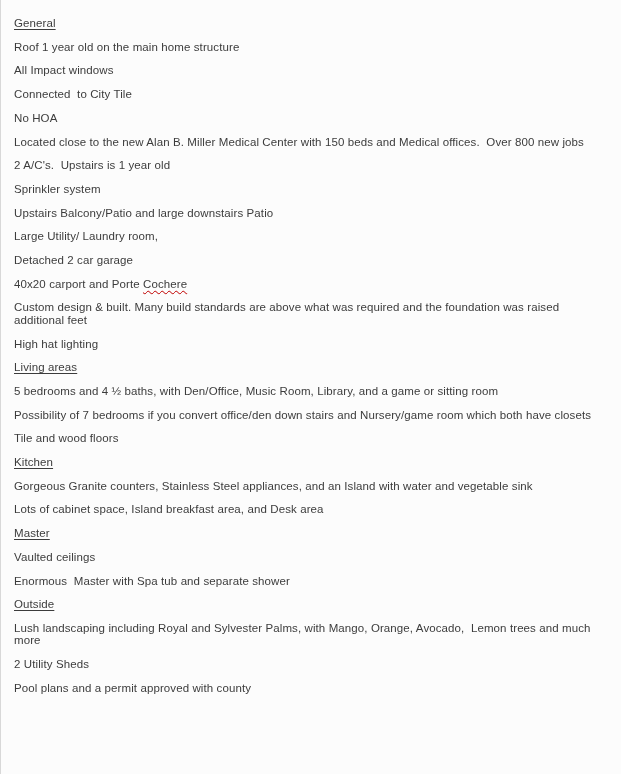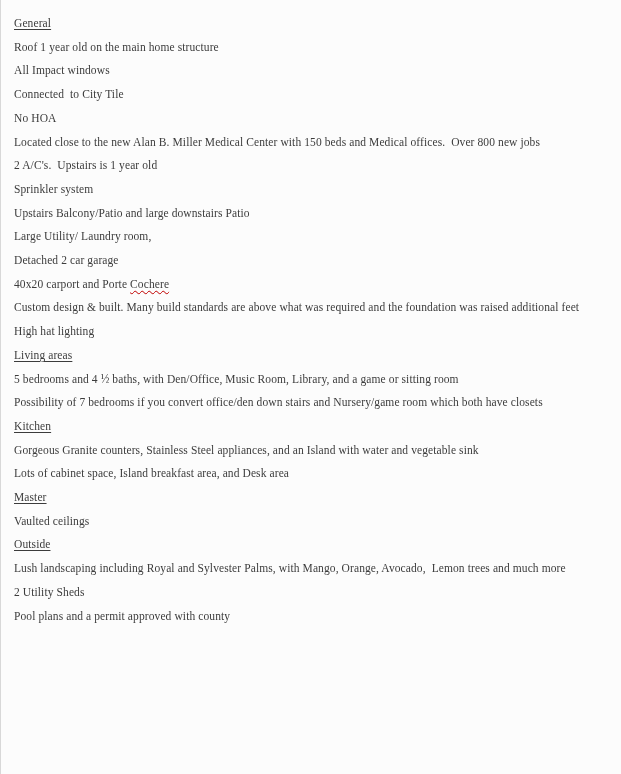--- a/index.html
+++ b/index.html
@@ -18,21 +18,20 @@
     overflow: hidden;
     font-family: "Liberation Sans", sans-serif;
     font-size: 11.5px;
     color: #3c3c3c;
     letter-spacing: 0.1px;
   }
   .doc-line {
     margin: 0 0 11.3px 0;
     line-height: 12.4px;
     white-space: pre-wrap;
-    font-family: Liberation Serif, serif;
   }
   .section-heading {
     text-decoration: underline;
     text-decoration-thickness: 1px;
     text-underline-offset: 2px;
   }
   .seg-spelling {
     text-decoration-line: underline;
     text-decoration-style: wavy;
     text-decoration-color: #c00000;
@@ -63,23 +62,25 @@
       <p class="doc-line"><span>Sprinkler system</span></p>
       <p class="doc-line"><span>Upstairs Balcony/Patio and large downstairs Patio</span></p>
       <p class="doc-line"><span>Large Utility/ Laundry room,</span></p>
       <p class="doc-line"><span>Detached 2 car garage</span></p>
       <p class="doc-line"><span>40x20 carport and Porte </span><span class="seg-spelling">Cochere</span></p>
       <p class="doc-line"><span>Custom design &amp; built. Many build standards are above what was required and the foundation was raised additional feet</span></p>
       <p class="doc-line"><span>High hat lighting</span></p>
       <div class="doc-line section-heading">Living areas</div>
       <p class="doc-line"><span>5 bedrooms and 4 ½ baths, with Den/Office, Music Room, Library, and a game or sitting room</span></p>
       <p class="doc-line"><span>Possibility of 7 bedrooms if you convert office/den down stairs and Nursery/game room which both have closets</span></p>
+      <p class="doc-line"><span>Tile and wood floors</span></p>
       <div class="doc-line section-heading">Kitchen</div>
       <p class="doc-line"><span>Gorgeous Granite counters, Stainless Steel appliances, and an Island with water and vegetable sink</span></p>
       <p class="doc-line"><span>Lots of cabinet space, Island breakfast area, and Desk area</span></p>
       <div class="doc-line section-heading">Master</div>
       <p class="doc-line"><span>Vaulted ceilings</span></p>
+      <p class="doc-line"><span>Enormous  Master with Spa tub and separate shower</span></p>
       <div class="doc-line section-heading">Outside</div>
       <p class="doc-line"><span>Lush landscaping including Royal and Sylvester Palms, with Mango, Orange, Avocado,  Lemon trees and much more</span></p>
       <p class="doc-line"><span>2 Utility Sheds</span></p>
       <p class="doc-line"><span>Pool plans and a permit approved with county</span></p>
     </div>
 </div>
 
 </body></html>

